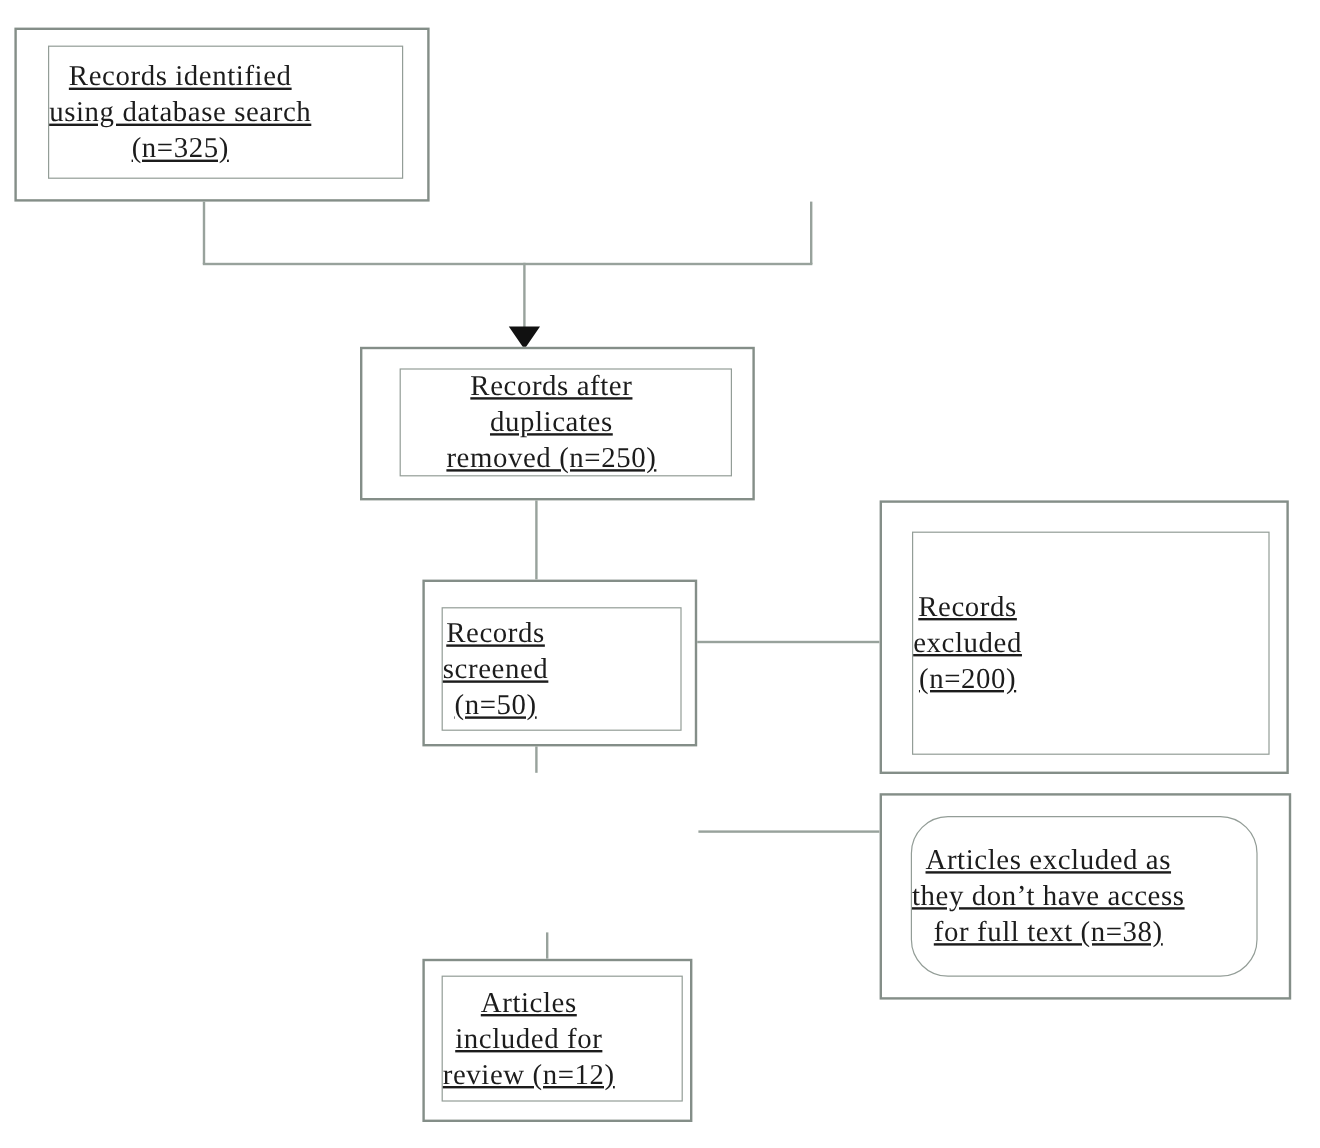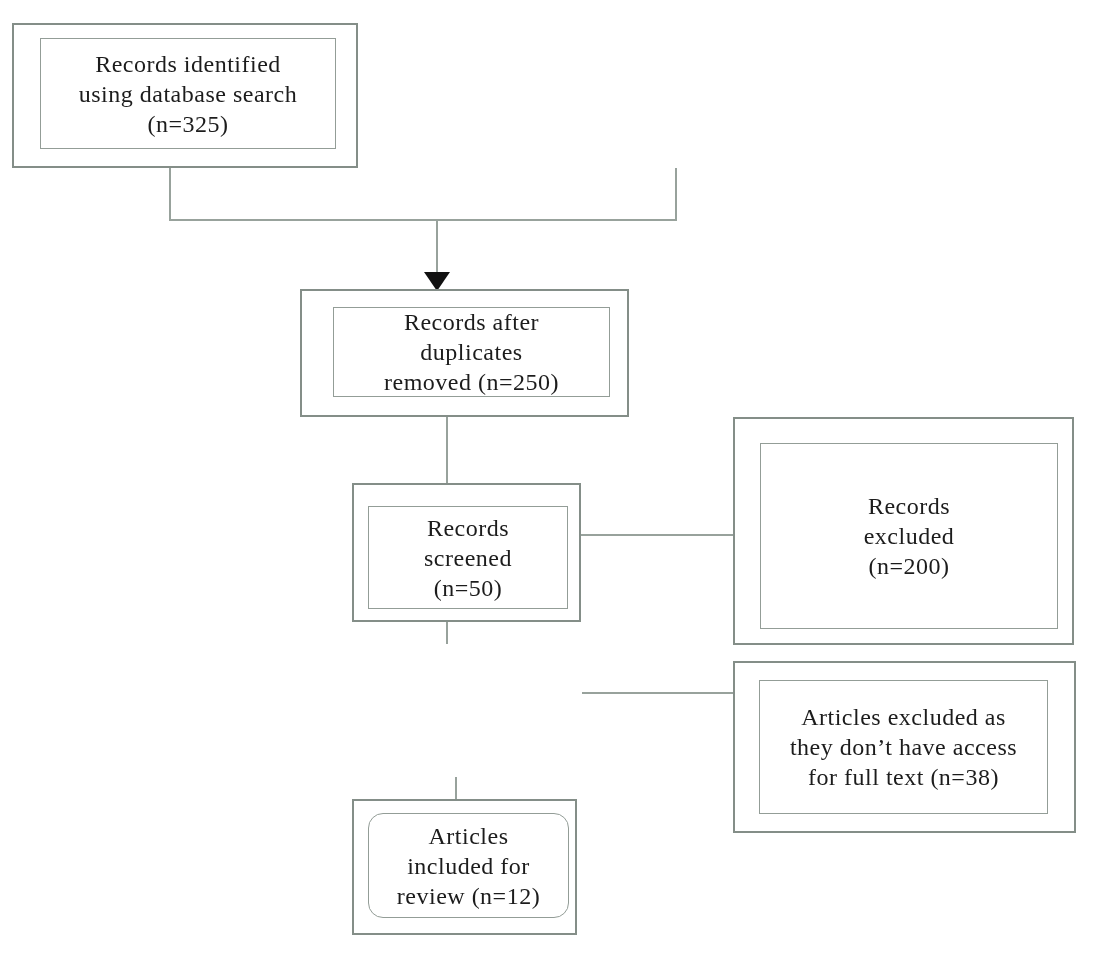--- a/index.html
+++ b/index.html
@@ -22,21 +22,21 @@
     background: #ffffff;
     box-sizing: border-box;
   }
   .box-inner {
     position: absolute;
     border: 1.5px solid #939d97;
     background: #ffffff;
     box-sizing: border-box;
     display: flex;
     align-items: center;
-    justify-content: center;
+    text-decoration: underline;
   }
   .box-text {
     white-space: pre-line;
     text-align: center;
     font-size: 24px;
     line-height: 30px;
     letter-spacing: 0.5px;
     color: #1c1c1c;
   }
   .connector {
@@ -55,36 +55,36 @@
   }
 
   
   #box-records-identified { left: 12px;  top: 23px;  width: 346px; height: 145px; }
   #box-records-identified .box-inner { left: 26px; top: 13px; width: 296px; height: 111px; }
 
   #box-additional-records { left: 503px; top: 23px;  width: 354px; height: 145px; }
   #box-additional-records .box-inner { left: 16px; top: 14px; width: 317px; height: 110px; }
 
   #box-after-duplicates   { left: 300px; top: 289px; width: 329px; height: 128px; }
-  #box-after-duplicates .box-inner { left: 31px; top: 16px; width: 277px; height: 90px; }
+  #box-after-duplicates .box-inner { left: 31px; top: 16px; width: 277px; height: 90px; padding-left: 38px; }
 
   #box-records-screened   { left: 352px; top: 483px; width: 229px; height: 139px; }
   #box-records-screened .box-inner { left: 14px; top: 21px; width: 200px; height: 103px; }
 
   #box-records-excluded   { left: 733px; top: 417px; width: 341px; height: 228px; }
   #box-records-excluded .box-inner { left: 25px; top: 24px; width: 298px; height: 186px; }
 
   #box-full-text-assessed { left: 352px; top: 644px; width: 230px; height: 133px; }
   #box-full-text-assessed .box-inner { left: 11px; top: 9px; width: 203px; height: 116px; }
 
   #box-articles-excluded  { left: 733px; top: 661px; width: 343px; height: 172px; }
-  #box-articles-excluded .box-inner { left: 24px; top: 17px; width: 289px; height: 134px; }
+  #box-articles-excluded .box-inner { left: 24px; top: 17px; width: 289px; height: 134px; border-radius: 31px; }
 
   #box-articles-included  { left: 352px; top: 799px; width: 225px; height: 136px; }
-  #box-articles-included .box-inner { left: 14px; top: 12px; width: 201px; height: 105px; border-radius: 15px; }
+  #box-articles-included .box-inner { left: 14px; top: 12px; width: 201px; height: 105px; }
 
   
   #conn-left-down      { left: 169px; top: 168px; height: 52px; }
   #conn-right-down     { left: 675px; top: 168px; height: 52px; }
   #conn-merge          { left: 169px; top: 219px; width: 508px; }
   #conn-center-down    { left: 436px; top: 219px; height: 55px; }
   #arrow-down          { left: 424px; top: 272px; }
   #conn-dup-screened   { left: 446px; top: 417px; height: 66px; }
   #conn-screened-excl  { left: 581px; top: 534px; width: 152px; }
   #conn-screened-full  { left: 446px; top: 622px; height: 22px; }

